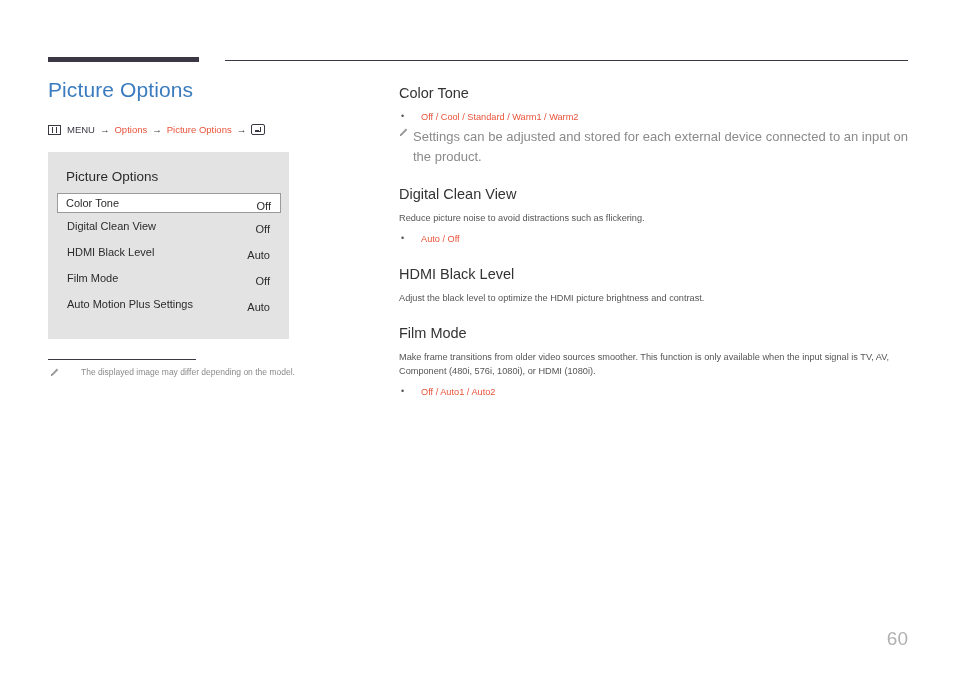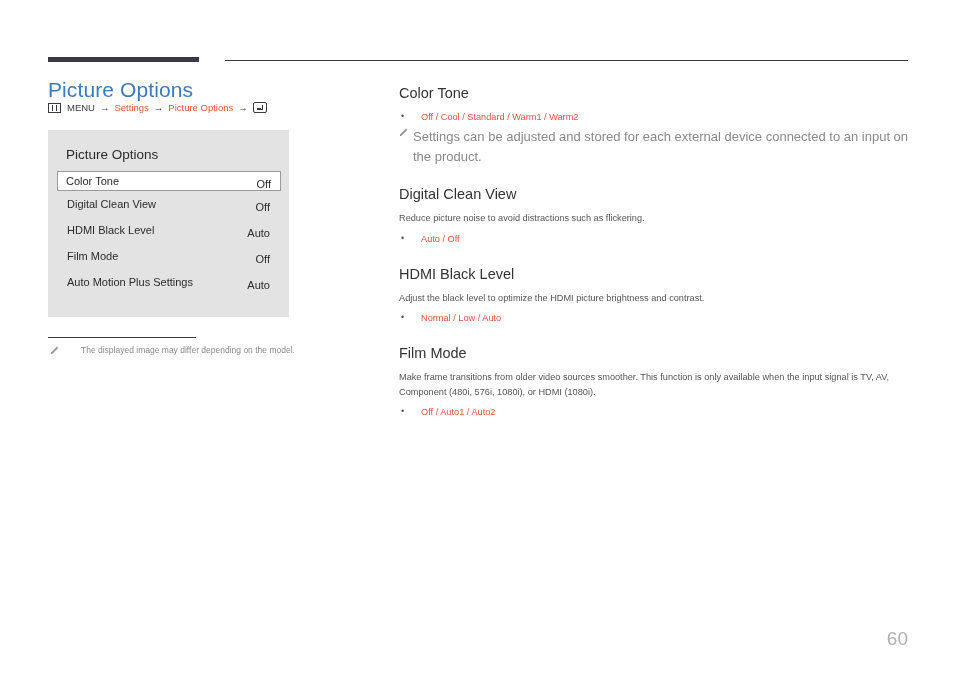--- a/index.html
+++ b/index.html
@@ -43,20 +43,21 @@
   }
   .page-title {
     font-size: 21px;
     color: #3a7cbf;
     font-weight: normal;
     margin: 0;
     letter-spacing: 0.1px;
   }
 
   .breadcrumb {
+    margin-top: 22px;
     font-size: 9.5px;
     color: #3b3744;
     display: flex;
     align-items: center;
     gap: 4px;
     white-space: nowrap;
   }
   .breadcrumb .menu-icon {
     display: inline-block;
     width: 13px;
@@ -241,21 +242,21 @@
 <div class="rule-thin"></div>
 
 <div class="left-col">
 
   <h1 class="page-title">Picture Options</h1>
 
   <div class="breadcrumb">
     <span class="menu-icon"></span>
     <span class="bc-text">MENU</span>
     <span class="bc-arrow">→</span>
-    <span class="bc-link">Settings</span>
+    <span class="bc-link">Options</span>
     <span class="bc-arrow">→</span>
     <span class="bc-link">Picture Options</span>
     <span class="bc-arrow">→</span>
     <span class="enter-icon"></span>
   </div>
 
   <div class="osd-panel">
     <div class="osd-title">Picture Options</div>
 
     <div class="osd-row selected">
@@ -322,24 +323,20 @@
     <p class="sec-desc">Reduce picture noise to avoid distractions such as flickering.</p>
     <div class="bullet-line">
       <span class="bullet-dot"></span>
       <span class="opts">Auto / Off</span>
     </div>
   </div>
 
   <div class="section">
     <h2 class="sec-title">HDMI Black Level</h2>
     <p class="sec-desc">Adjust the black level to optimize the HDMI picture brightness and contrast.</p>
-    <div class="bullet-line">
-      <span class="bullet-dot"></span>
-      <span class="opts">Normal / Low / Auto</span>
-    </div>
   </div>
 
   <div class="section">
     <h2 class="sec-title">Film Mode</h2>
     <p class="sec-desc">Make frame transitions from older video sources smoother. This function is only available when the input signal is TV, AV, Component (480i, 576i, 1080i), or HDMI (1080i).</p>
     <div class="bullet-line">
       <span class="bullet-dot"></span>
       <span class="opts">Off / Auto1 / Auto2</span>
     </div>
   </div>

